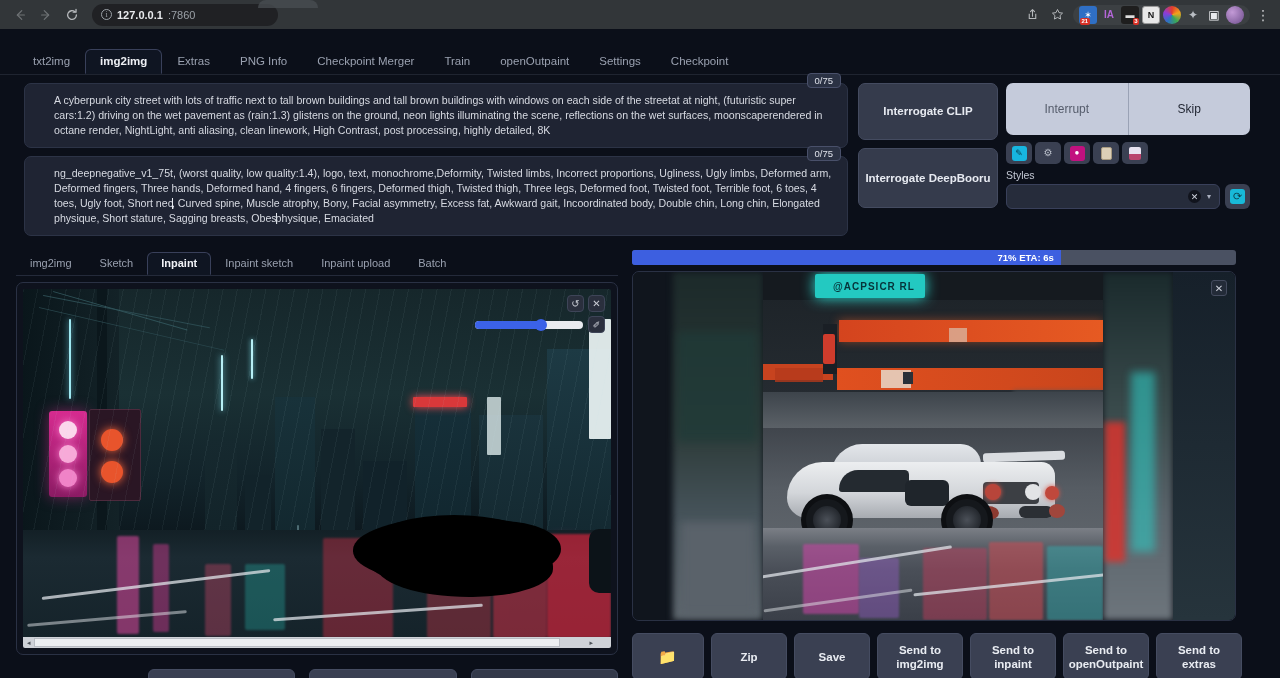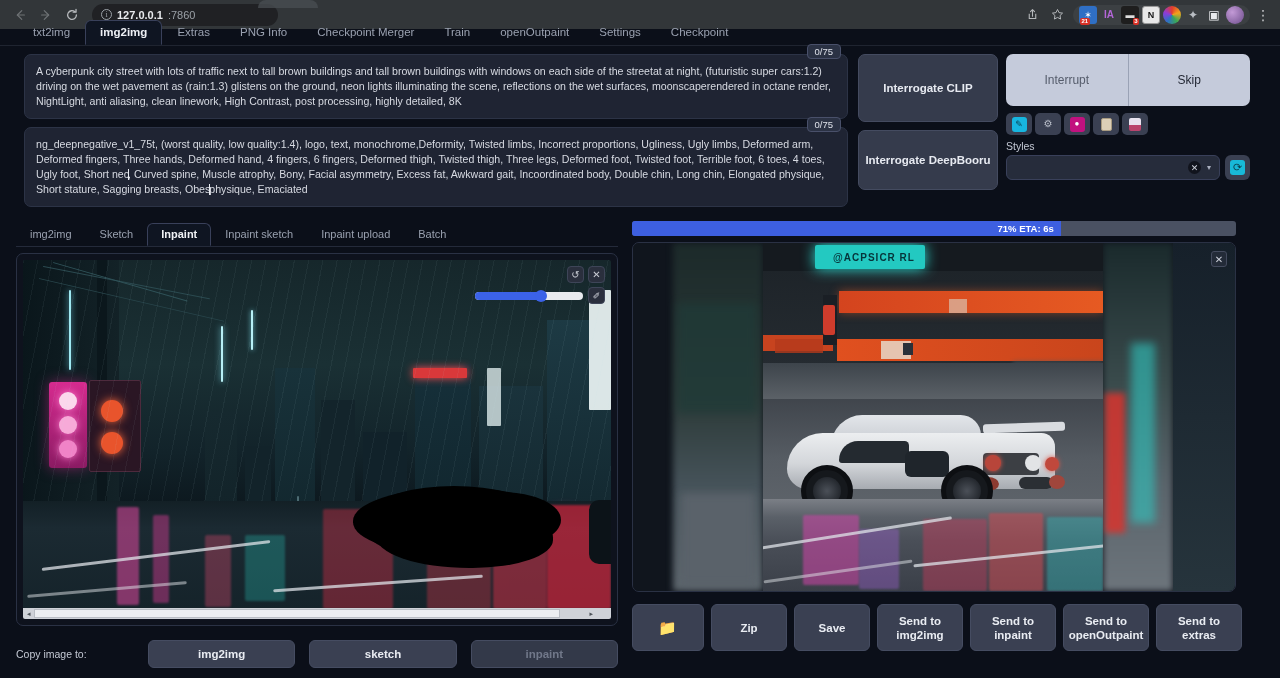--- a/index.html
+++ b/index.html
@@ -70,21 +70,21 @@
   .dots { width: 18px; color: #c8cacc; font-size: 14px; text-align: center; cursor: pointer; }
 
   
   .app {
     width: 1280px; height: 649px;
     background: #0b0f19; color: #c5c9d3;
     position: relative;
   }
   .top-tabs {
     display: flex; align-items: flex-end; gap: 0;
-    height: 17px; padding-left: 18px;
+    height: 46px; padding-left: 18px;
     border-bottom: 1px solid #1f2430;
     background: #0b0f19;
   }
   .top-tab {
     padding: 5px 14px 6px; font-size: 11.5px; color: #9aa1b0;
     cursor: pointer; border: 1px solid transparent;
     border-radius: 6px 6px 0 0; white-space: nowrap;
   }
   .top-tab.active {
     color: #eef0f5; font-weight: bold;
@@ -99,20 +99,21 @@
   .prompt-box {
     position: relative;
     background: #1f2433; border: 1px solid #2c3346;
     border-radius: 7px; margin-bottom: 8px;
     padding: 9px 11px;
   }
   .prompt-text {
     font-size: 10.6px; line-height: 15px; color: #d7dae2;
     white-space: pre-wrap; word-break: break-word;
     min-height: 45px;
+    margin-left: 18px;
   }
   .prompt-text.neg { min-height: 58px; }
   .token-counter {
     position: absolute; right: 6px; top: -11px;
     background: #2b3244; border: 1px solid #49506a;
     border-radius: 4px; font-size: 9.5px; color: #dfe2ea;
     padding: 1px 7px;
   }
   .caret {
     display: inline-block; width: 1px; height: 11px;
@@ -122,21 +123,21 @@
   
   .ctrl-col { width: 392px; display: flex; gap: 8px; }
   .interrogate-col { width: 140px; display: flex; flex-direction: column; gap: 8px; }
   .interrogate-btn {
     background: #353b4c; border: 1px solid #444b60;
     border-radius: 7px; color: #e7eaf1; font-size: 11.5px;
     font-weight: bold; text-align: center;
     display: flex; align-items: center; justify-content: center;
     cursor: pointer; padding: 6px 4px; line-height: 15px;
   }
-  .interrogate-btn.clip { height: 68px; text-align: right; }
+  .interrogate-btn.clip { height: 57px; text-align: right; }
   .interrogate-btn.booru { height: 60px; }
   .gen-col { flex: 1; display: flex; flex-direction: column; }
   .gen-row {
     display: flex; height: 52px;
     background: #c5cbdb; border-radius: 7px; overflow: hidden;
     margin-bottom: 7px;
   }
   .gen-half {
     flex: 1; display: flex; align-items: center; justify-content: center;
     font-size: 12px; color: #1f2430; cursor: pointer;

